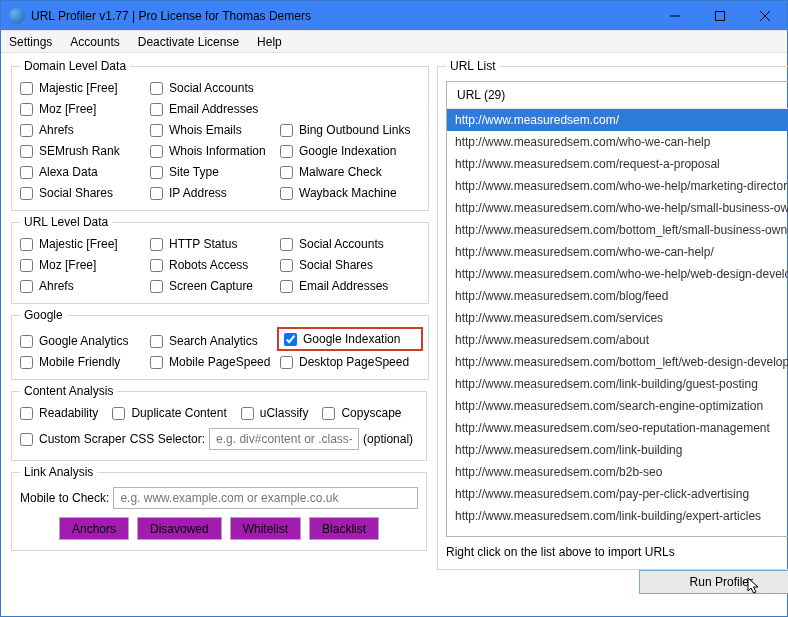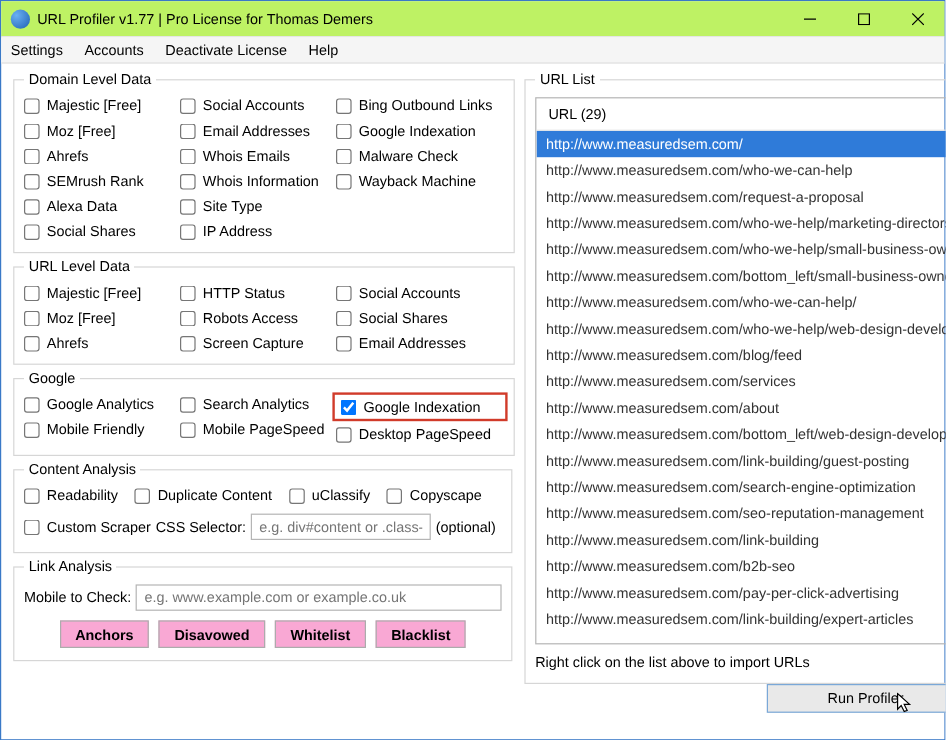--- a/index.html
+++ b/index.html
@@ -1,39 +1,39 @@
 <!DOCTYPE html>
 <html><head>
 <meta charset="utf-8">
 <style>
 * { box-sizing: border-box; font-family: "Segoe UI", Tahoma, sans-serif; font-size: 12px; }
 body { margin: 0; background: #fff; }
 .window { width: 788px; height: 617px; border: 1px solid #3a79c7; display: flex; flex-direction: column; }
-.titlebar { height: 30px; background: #bef264; display: flex; align-items: center; padding: 0 0 0 8px; border-bottom: 1px solid #e5e5e5; }
+.titlebar { height: 30px; background: #3b82f6; display: flex; align-items: center; padding: 0 0 0 8px; border-bottom: 1px solid #e5e5e5; }
 .titlebar .icon { width: 16px; height: 16px; border-radius: 50%; background: radial-gradient(circle at 30% 30%, #6ab0f3, #1e5fb3); margin-right: 6px; }
 .titlebar .title { flex: 1; color: #000; }
 .winbtns { display: flex; height: 100%; }
 .winbtn { width: 45px; display: flex; align-items: center; justify-content: center; color: #000; }
 .winbtn svg { width: 10px; height: 10px; }
 .menubar { height: 22px; display: flex; align-items: center; padding: 0 8px; gap: 18px; background: #f5f5f5; border-bottom: 1px solid #e0e0e0; color: #000; }
 .menubar span { cursor: default; }
 .content { flex: 1; display: flex; padding: 6px 10px 10px 10px; gap: 10px; }
 .leftcol { width: 416px; display: flex; flex-direction: column; gap: 4px; }
 .rightcol { flex: 1; display: flex; flex-direction: column; }
 fieldset { border: 1px solid #d6d6d6; margin: 0; padding: 8px 8px 10px 8px; }
 legend { padding: 0 4px; color: #000; }
 .checkrow { display: flex; }
-.checkcol { display: flex; flex-direction: column; gap: 7px; }
+.checkcol { display: flex; flex-direction: column; gap: 7px; justify-content: flex-end; }
 .chk { display: flex; align-items: center; gap: 6px; white-space: nowrap; }
 .chk input { width: 13px; height: 13px; margin: 0; }
 .hl { outline: 2px solid #d13b2a; outline-offset: 1px; padding: 2px 4px; }
 .inline-row { display: flex; align-items: center; gap: 4px; margin-top: 8px; }
 .txt { height: 22px; border: 1px solid #b5b5b5; padding: 0 6px; color: #777; background: #fff; }
 .btnrow { display: flex; gap: 8px; margin-top: 8px; justify-content: center; }
-.btn { height: 23px; padding: 0 12px; background: #f9a8d4; border: 1px solid #acacac; cursor: default; display: flex; align-items: center; font-weight: bold; }
+.btn { height: 23px; padding: 0 12px; background: #a21caf; border: 1px solid #acacac; cursor: default; display: flex; align-items: center; }
 .urlbox { flex: 1; border: 1px solid #b5b5b5; display: flex; flex-direction: column; overflow: hidden; }
 .urlhead { padding: 6px 10px; border-bottom: 1px solid #e5e5e5; }
 .urllist { flex: 1; overflow-y: scroll; }
 .urlitem { padding: 4px 8px; color: #333; white-space: nowrap; overflow: hidden; }
 .urlitem.sel { background: #2f7bd9; color: #fff; }
 .hint { margin-top: 8px; color: #000; }
 .footer { display: flex; justify-content: flex-end; padding: 0 10px 12px 0; }
 .runbtn { width: 165px; height: 24px; background: #e9e9e9; border: 1px solid #7aa8d8; display: flex; align-items: center; justify-content: center; position: relative; }
 .cursor { position: absolute; right: 42px; top: 6px; }
 ::-webkit-scrollbar { width: 17px; }

